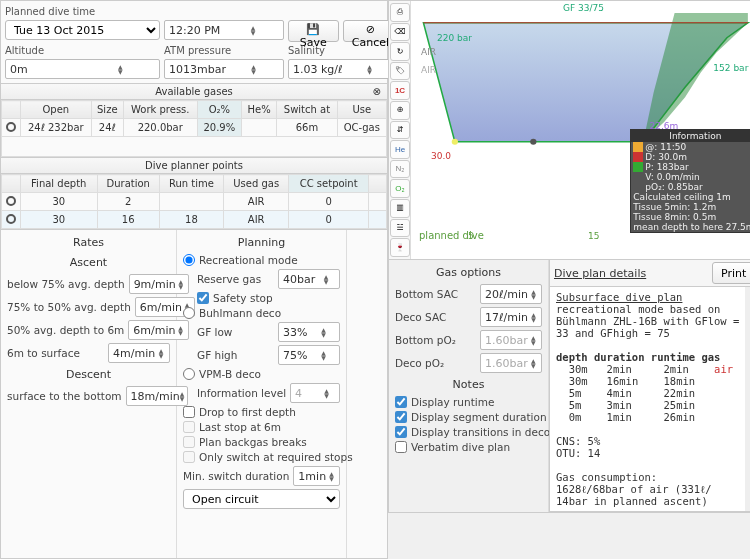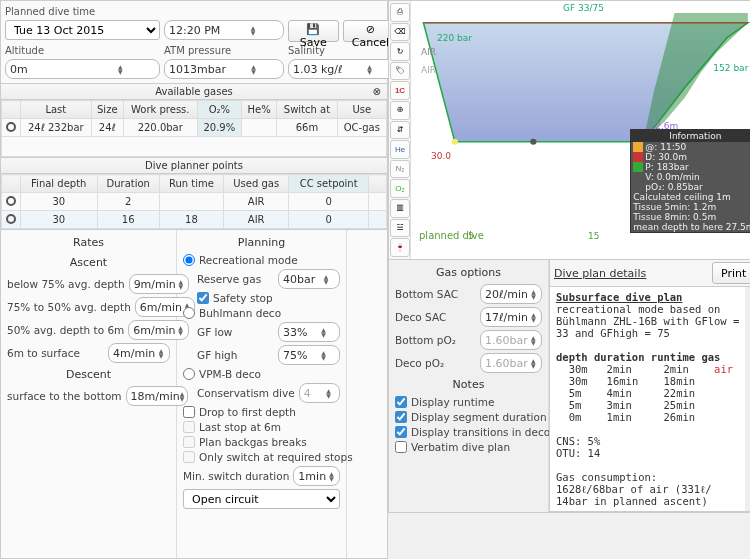--- a/index.html
+++ b/index.html
@@ -3,21 +3,21 @@
 <meta charset="utf-8">
 <style>
   * { box-sizing: border-box; margin: 0; padding: 0; }
   body { font-family: "DejaVu Sans", Arial, sans-serif; font-size: 11px; color: #333; background: #f0f0f0; width: 750px; height: 559px; overflow: hidden; }
   .root { display: flex; height: 100%; }
   .left-col { width: 388px; display: flex; flex-direction: column; border: 1px solid #ccc; background: #fafafa; }
   .right-col { flex: 1; display: flex; flex-direction: column; }
   .top-form { padding: 4px; display: grid; grid-template-columns: 155px 120px 110px; gap: 2px 4px; }
   .form-label { font-size: 10px; color: #555; padding: 1px 0; }
   .input, select, input[type=text] { font: inherit; font-size: 11px; border: 1px solid #bbb; border-radius: 3px; padding: 2px 4px; height: 20px; background: #fff; width: 100%; }
-  .spinner { display:flex; align-items:center; background:#fff; border:1px solid #bbb; border-radius:8px; height:20px; padding:0 2px 0 4px; }
+  .spinner { display:flex; align-items:center; background:#fff; border:1px solid #bbb; border-radius:2px; height:20px; padding:0 2px 0 4px; }
   .spinner span { flex:1; }
   .spinner .arrows { width:10px; display:flex; flex-direction:column; font-size:6px; color:#666; line-height:5px; text-align:center; }
   .btn { font: inherit; font-size: 11px; border: 1px solid #bbb; border-radius: 3px; padding: 2px 8px; height: 22px; background: linear-gradient(#fff,#eee); cursor:pointer; }
   .btn-row { grid-column: 3; display:flex; gap:4px; }
   .section-title { text-align:center; background: linear-gradient(#f8f8f8,#eee); border-top:1px solid #ccc; border-bottom:1px solid #ccc; padding:2px 0; font-size:10px; position:relative;}
   .section-title .close { position:absolute; right:6px; top:2px; font-size:10px;}
   table { width:100%; border-collapse: collapse; font-size:10px; }
   th, td { border:1px solid #ddd; padding:2px 4px; text-align:center; height:18px; white-space:nowrap; overflow:hidden; }
   th { background: linear-gradient(#f6f6f6,#eaeaea); font-weight:normal; text-align:center;}
   .row-sel td { background:#eef6fb; }
@@ -43,21 +43,21 @@
   .info-box { position:absolute; right:0; top:128px; width:130px; background:#555; color:#eee; font-size:9px; border:1px solid #333; }
   .info-box .hdr{ background:#333; text-align:center; padding:1px 0;}
   .info-box .row{ display:flex; padding:0 2px;}
   .info-box .dot{ width:10px;height:10px;margin-right:2px;}
   .details-pane { flex:1; display:flex; flex-direction:column; border:1px solid #ccc; border-top:none;}
   .details-head { display:flex; align-items:center; padding:2px 4px; border-bottom:1px solid #ccc; background:#f6f6f6;}
   .details-head span{flex:1; font-size:11px;text-decoration:underline;}
   .details-body { flex:1; overflow:auto; background:#fff; padding:4px 6px; font-family:"DejaVu Sans Mono", monospace; font-size:10.5px; white-space:pre; position:relative; border-right: 14px solid #eee;}
   .details-body::after{ content:""; position:absolute; right:-12px; top:10px; width:10px; height:50px; background:#9bbce0; border-radius:3px;}
   .gas-red { color:#c33; }
-  .under { text-decoration: underline; font-weight:bold;text-align:right;}
+  .under { text-decoration: underline; font-weight:normal;text-align:right;}
 
   .lbl-small { font-size:9px; color:#777; position:absolute;}
 </style>
 </head>
 <body>
 
 <div class="root">
 
   <div class="left-col">
     <div class="top-form">
@@ -88,21 +88,21 @@
           <span>1.03 kg/ℓ</span>
           <span class="arrows">▲<br>▼</span>
         </div>
     </div>
 
     <div class="section-title"><span>Available gases</span><span class="close">⊗</span></div>
     <table class="gas-table">
       <tbody>
           <tr>
         <th style="width:18px"></th>
-        <th>Last</th>
+        <th>Open</th>
             <th>Size</th>
             <th>Work press.</th>
         <th>O₂%</th>
             <th>He%</th>
             <th>Switch at</th>
             <th>Use</th>
       </tr>
       <tr>
         <td><span class="gear-icon"></span></td>
         <td>24ℓ 232bar</td>
@@ -227,21 +227,21 @@
             <div class="spinner">
               <span>75%</span>
               <span class="arrows">▲<br>▼</span>
             </div>
           </div>
         <div class="field-row">
             <input type="radio" class="radio" style="">
             <label>VPM-B deco</label>
           </div>
         <div class="field-row muted" style="padding-left:14px">
-            <label>Conservatism dive</label>
+            <label>Information level</label>
             <div class="spinner">
               <span>4</span>
               <span class="arrows">▲<br>▼</span>
             </div>
           </div>
         <div class="field-row">
             <input type="checkbox" class="check" style="">
             <label>Drop to first depth</label>
           </div>
         <div class="field-row muted">

